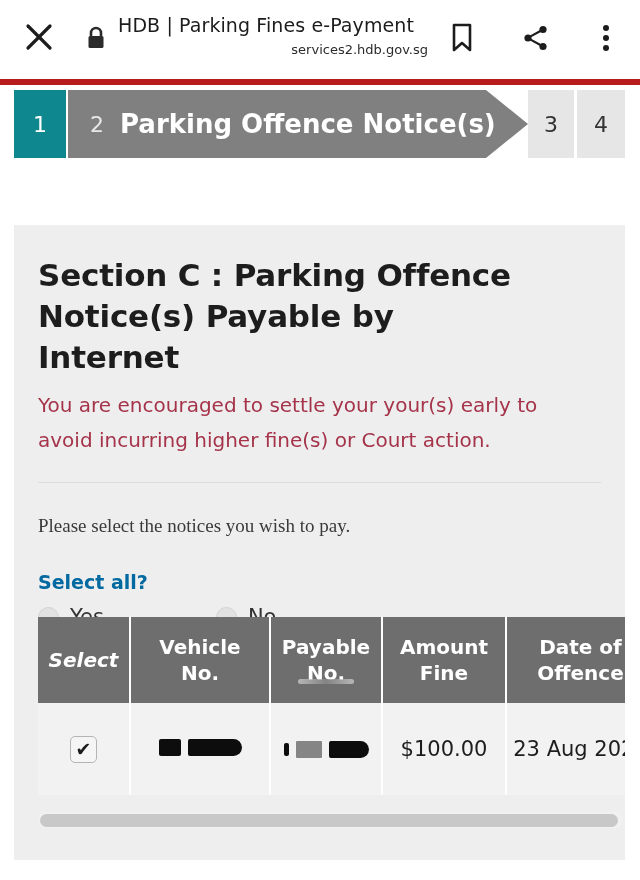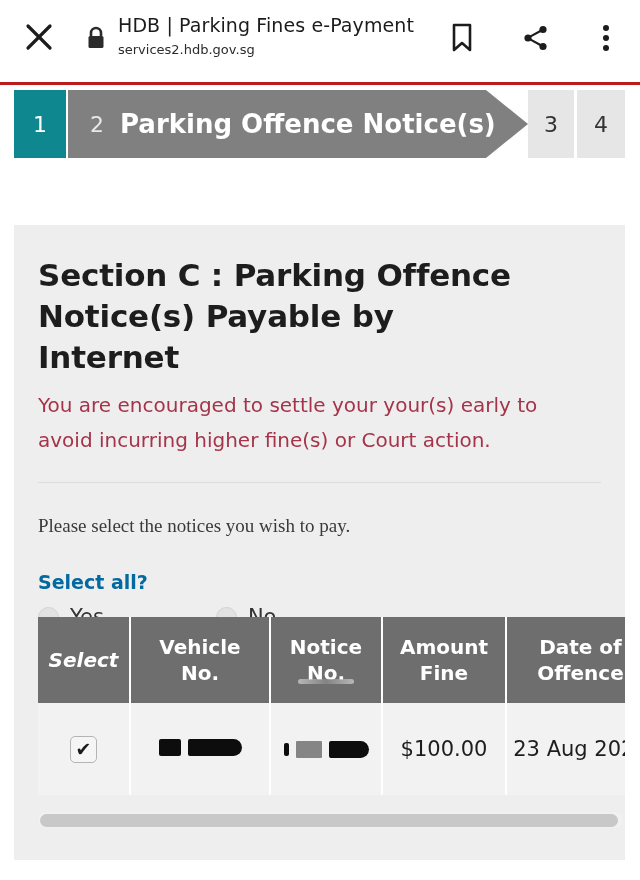--- a/index.html
+++ b/index.html
@@ -20,21 +20,21 @@
     overflow: hidden;
   }
 
   
   .browser-bar {
     position: absolute;
     left: 0; top: 0;
     width: 640px;
     height: 85px;
     background: #ffffff;
-    border-bottom: 3px solid #b91c1c;
+    border-bottom: 6px solid #b91c1c;
     box-sizing: border-box;
   }
   .close-btn {
     position: absolute;
     left: 20px; top: 18px;
     width: 38px; height: 38px;
     display: flex; align-items: center; justify-content: center;
     cursor: pointer;
   }
   .lock-ico {
@@ -56,20 +56,21 @@
     white-space: nowrap;
     line-height: 26px;
   }
   .site-url {
     font-family: "DejaVu Sans", sans-serif;
     font-size: 13px;
     color: #2b2b2b;
     line-height: 20px;
     margin-top: 2px;
     white-space: nowrap;
+    text-align: right;
   }
   .bar-icon {
     position: absolute;
     top: 20px;
     width: 36px; height: 36px;
     display: flex; align-items: center; justify-content: center;
     cursor: pointer;
   }
   .bm-ico  { left: 444px; }
   .sh-ico  { left: 518px; }
@@ -416,21 +417,21 @@
       </label>
     </div>
   </div>
 
   <div class="table-wrap">
     <table class="fines">
       <thead>
         <tr>
           <th class="col-select">Select</th>
           <th class="col-notice">Vehicle No.</th>
-          <th class="col-vehicle">Notice No.</th>
+          <th class="col-vehicle">Payable No.</th>
           <th class="col-amount">Amount Fine</th>
           <th class="col-date">Date of Offence</th>
         </tr>
       </thead>
       <tbody>
         <tr>
           <td class="col-select">
             <span class="cb">
               <span class="cb-mark">✔</span>
             </span>

